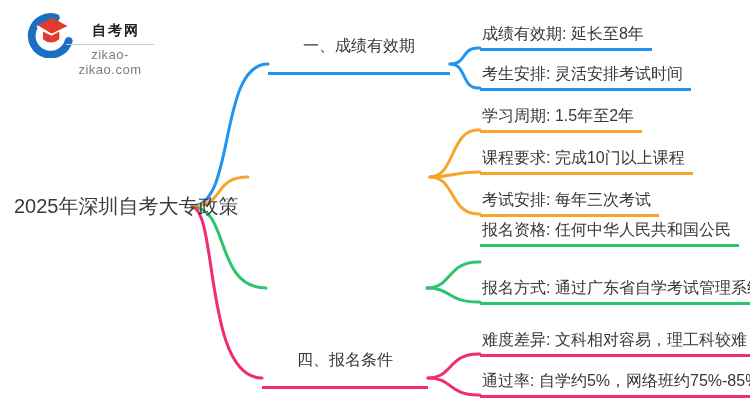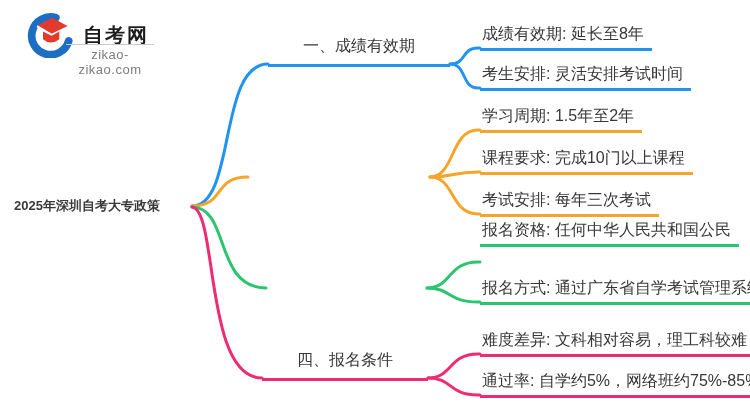--- a/index.html
+++ b/index.html
@@ -11,33 +11,33 @@
   svg.connectors{position:absolute;left:0;top:0;z-index:0;}
   svg.connectors path{fill:none;stroke-width:3;stroke-linecap:round;}
   .p0{stroke:var(--c0,#2193f0);}
   .p1{stroke:var(--c1,#f7a42a);}
   .p2{stroke:var(--c2,#2cc56f);}
   .p3{stroke:var(--c3,#ef2b72);}
 
   
   .node{position:absolute;z-index:2;color:#373737;white-space:nowrap;
         font-size:16px;line-height:20px;}
-  .root{font-size:13px;color:#3a3a3a;font-weight:bold;}
-  .branch{text-align:center;padding-bottom:8px;border-bottom:3px solid;}
+  .root{font-size:20px;color:#3a3a3a;}
+  .branch{text-align:center;padding-bottom:16px;border-bottom:3px solid;}
   .child{padding:0 8px 4px 2px;border-bottom:3px solid;font-size:16px;}
   .b0{border-color:var(--c0,#2193f0);}
   .b1{border-color:var(--c1,#f7a42a);}
   .b2{border-color:var(--c2,#2cc56f);}
   .b3{border-color:var(--c3,#ef2b72);}
 
   
   .logo{position:absolute;left:22px;top:8px;width:150px;height:50px;z-index:3;}
   .logo-icon{position:absolute;left:0;top:2px;width:54px;height:48px;}
   .brand-name{position:absolute;left:56px;top:14px;width:76px;text-align:center;
-              font-size:20px;font-weight:bold;color:#1c1c1c;letter-spacing:2px;}
+              font-size:14px;font-weight:bold;color:#1c1c1c;letter-spacing:2px;}
   .logo-divider{position:absolute;left:44px;top:36px;width:88px;height:1px;background:#c9c9c9;}
   .brand-domain{position:absolute;left:44px;top:39px;width:88px;text-align:center;
                 font-size:13px;color:#7d7d7d;letter-spacing:.5px;}
 </style>
 </head>
 <body>
 
 <div class="stage">
 
   <div class="logo">

